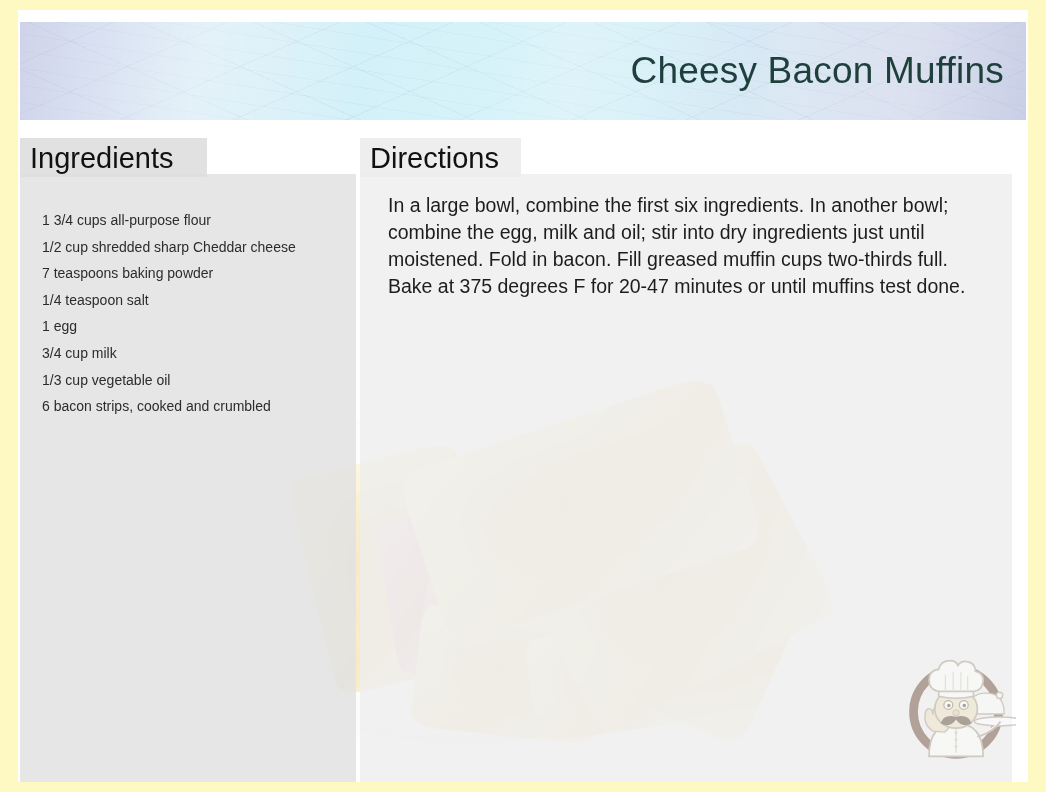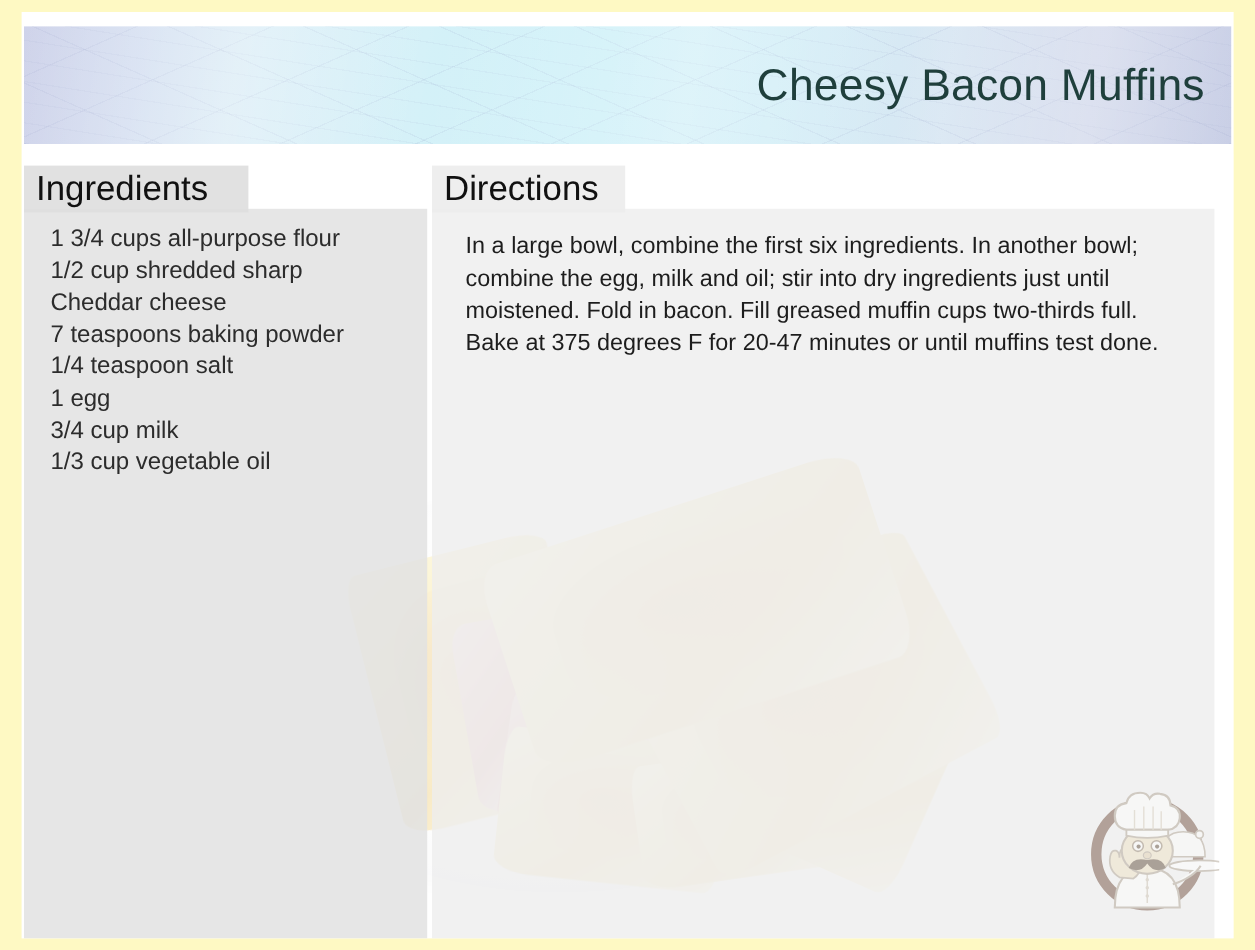--- a/index.html
+++ b/index.html
@@ -197,25 +197,25 @@
     left: 342px;
     top: 128px;
     background: rgba(236,236,236,0.90);
     min-width: 150px;
   }
 
   
   #ingredients-list {
     position: absolute;
     left: 2px;
-    top: 176px;
+    top: 197px;
     width: 308px;
     padding: 0 10px 0 22px;
     box-sizing: border-box;
-    font-size: 20px;
+    font-size: 14px;
     line-height: 26.6px;
     color: #2c2c2c;
   }
   #ingredients-list .ing {
     margin: 0;
   }
   #directions-text {
     position: absolute;
     left: 342px;
     top: 182px;
@@ -271,20 +271,21 @@
     <div class="tab-head" id="directions-tab">Directions</div>
 
     <div id="ingredients-list">
         <div class="ing">1 3/4 cups all-purpose flour</div>
         <div class="ing">1/2 cup shredded sharp Cheddar cheese</div>
         <div class="ing">7 teaspoons baking powder</div>
         <div class="ing">1/4 teaspoon salt</div>
         <div class="ing">1 egg</div>
         <div class="ing">3/4 cup milk</div>
         <div class="ing">1/3 cup vegetable oil</div>
+        <div class="ing">6 bacon strips, cooked and crumbled</div>
       </div>
 
     <div id="directions-text">In a large bowl, combine the first six ingredients. In another bowl; combine the egg, milk and oil; stir into dry ingredients just until moistened. Fold in bacon. Fill greased muffin cups two-thirds full. Bake at 375 degrees F for 20-47 minutes or until muffins test done.</div>
 
     <svg id="chef-logo" viewBox="0 0 120 120">
 
       <circle cx="58" cy="66" r="44" fill="none" stroke="#7a5a4a" stroke-width="9"></circle>
 
       <g>
         <path d="M86 78 q0 -25 22 -25 q22 0 22 25 z" fill="#fbfbf9" stroke="#b3a898" stroke-width="1.6" transform="translate(-16,-4) scale(0.86) translate(14,6)"></path>

